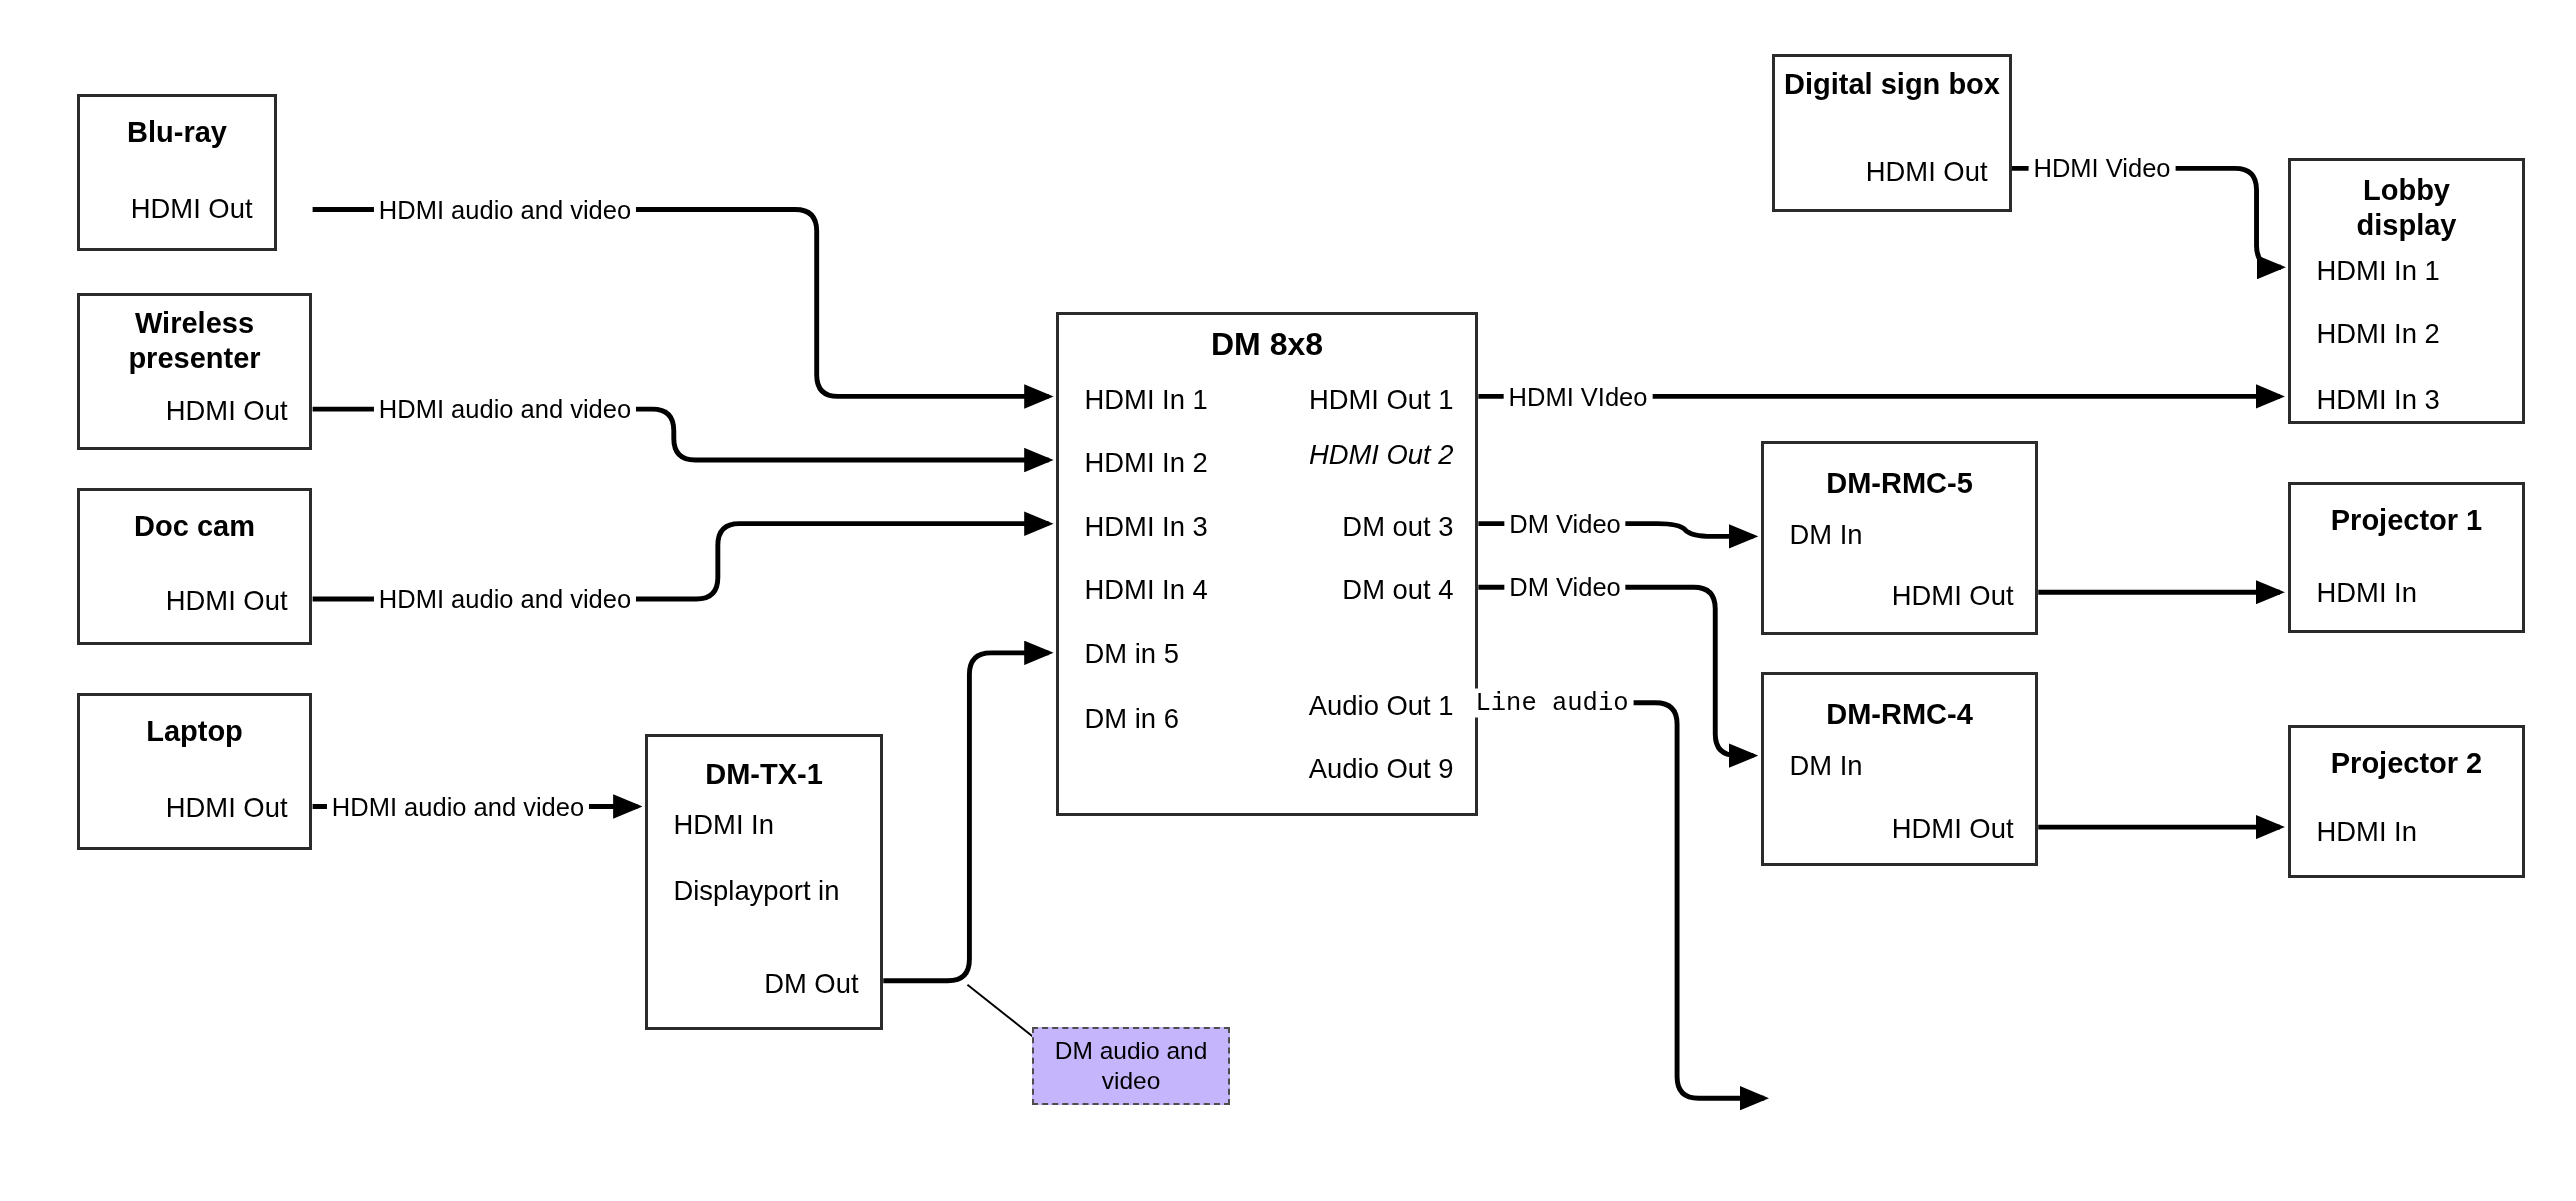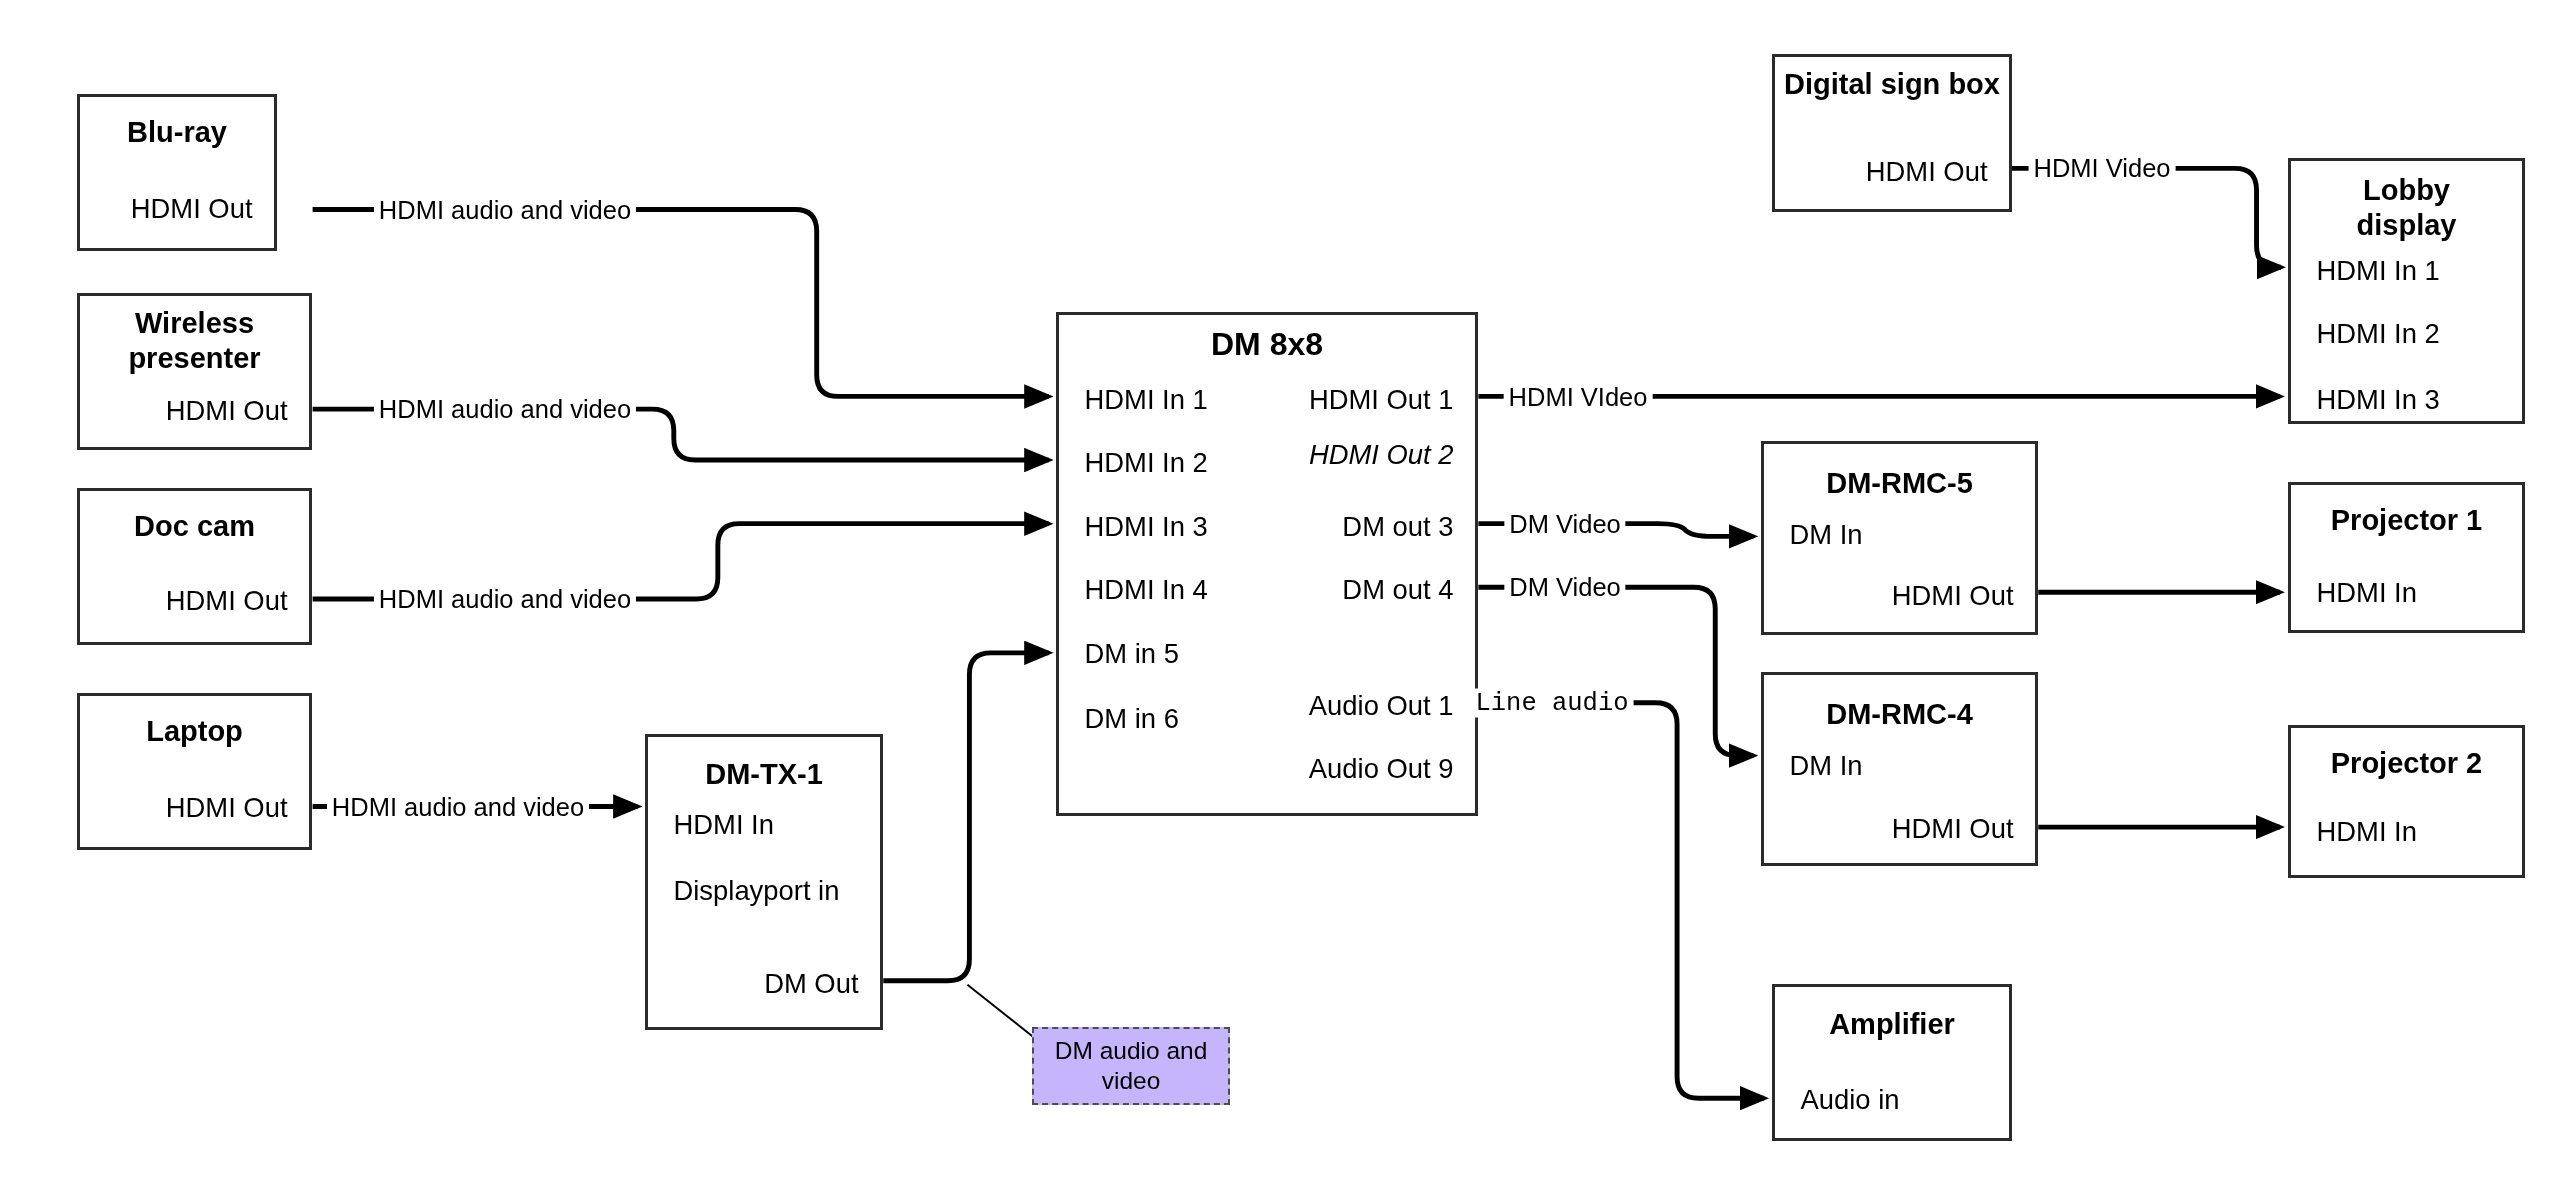--- a/index.html
+++ b/index.html
@@ -130,24 +130,20 @@
     <div class="title" style="top:21.5px;">DM-RMC-4</div>
     <span class="port l" style="top:74px;">DM In</span>
     <span class="port r" style="top:137px;">HDMI Out</span>
   </div>
 
   <div class="node" style="left:2288px;top:725px;width:237px;height:153px;">
     <div class="title" style="top:17.6px;">Projector 2</div>
     <span class="port l" style="top:87px;">HDMI In</span>
   </div>
 
-  <div class="node" style="left:1772px;top:984px;width:240px;height:157px;">
-    <div class="title" style="top:19.6px;">Amplifier</div>
-    <span class="port l" style="top:96px;">Audio in</span>
-  </div>
 
   <div class="note" style="left:1032px;top:1027px;width:198px;height:78px;">DM audio and video</div>
 
   <span class="elabel" style="left:505px;top:210px;">HDMI audio and video</span>
   <span class="elabel" style="left:505px;top:409px;">HDMI audio and video</span>
   <span class="elabel" style="left:505px;top:599px;">HDMI audio and video</span>
   <span class="elabel" style="left:458px;top:807px;">HDMI audio and video</span>
   <span class="elabel" style="left:1578px;top:397px;">HDMI VIdeo</span>
   <span class="elabel" style="left:1565px;top:524px;">DM Video</span>
   <span class="elabel" style="left:1565px;top:587px;">DM Video</span>

